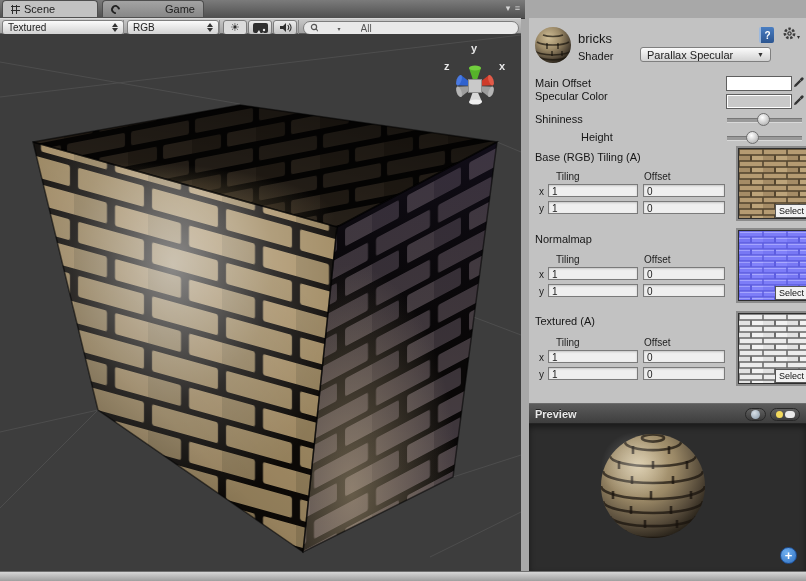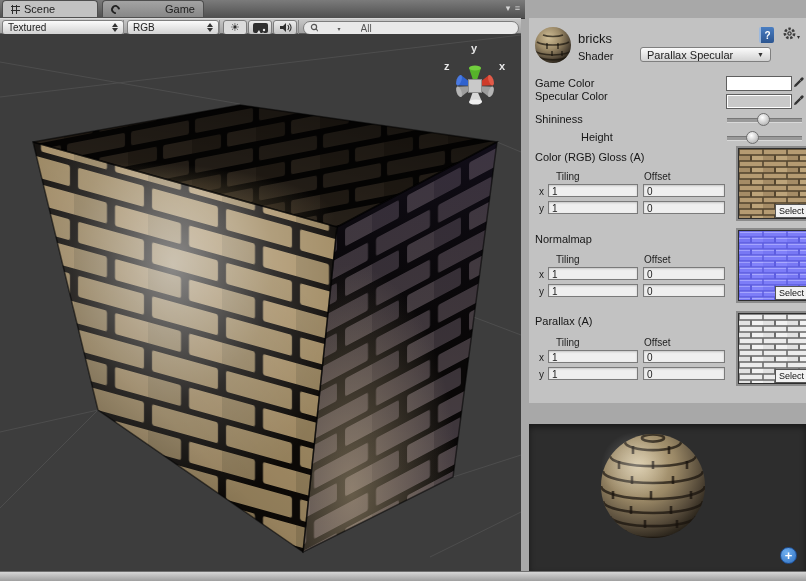--- a/index.html
+++ b/index.html
@@ -312,21 +312,21 @@
             <circle cx="7.5" cy="7.5" r="1" fill="#c2c2c2"></circle>
           </svg>
         <span style="font-size:6px;color:#333;margin-top:7px;">▾</span>
       </div>
       <div class="lab" style="left:49px;top:32px;">Shader</div>
       <div class="dd2" style="left:111px;top:29px;width:131px;">
         <span>Parallax Specular</span>
         <span class="arrow">▼</span>
       </div>
 
-      <div class="lab" style="left:6px;top:59px;">Game Color</div>
+      <div class="lab" style="left:6px;top:59px;">Main Offset</div>
       <div class="swatch" style="left: 197px; top: 58px; background: rgb(255, 255, 255);"></div>
       <svg width="11" height="13" style="position:absolute;left:264px;top:57px;">
         <path d="M1,12 l2.2,-0.6 5,-5 -1.6,-1.6 -5,5 z" fill="#333"></path>
         <path d="M6.6,4.4 l2,2 1.6,-1.6 a1.4,1.4 0 0 0 -2,-2 z" fill="#333"></path>
       </svg>
       <div class="lab" style="left:6px;top:72px;">Specular Color</div>
       <div class="swatch" style="left: 197px; top: 76px; background: rgb(201, 201, 201);"></div>
       <svg width="11" height="13" style="position:absolute;left:264px;top:75px;">
         <path d="M1,12 l2.2,-0.6 5,-5 -1.6,-1.6 -5,5 z" fill="#333"></path>
         <path d="M6.6,4.4 l2,2 1.6,-1.6 a1.4,1.4 0 0 0 -2,-2 z" fill="#333"></path>
@@ -335,21 +335,21 @@
       <div class="slider" style="left:198px;top:95px;">
         <div class="track"></div>
         <div class="knob" style="left: calc(48% - 6px);"></div>
       </div>
       <div class="lab" style="left:6px;top:113px;margin-left:46px;">Height</div>
       <div class="slider" style="left:198px;top:113px;">
         <div class="track"></div>
         <div class="knob" style="left: calc(33% - 6px);"></div>
       </div>
 
-      <div class="lab" style="left:6px;top:133px;">Color (RGB) Gloss (A)</div>
+      <div class="lab" style="left:6px;top:133px;">Base (RGB) Tiling (A)</div>
       <div class="thumb" style="left:199px;top:130px;">
         <svg width="69" height="69">
           <defs>
               <pattern id="thD" width="24" height="12" patternUnits="userSpaceOnUse">
             <rect width="24" height="12" fill="#55462f"></rect>
             <rect x="0.8" y="0.8" width="22.4" height="4.4" fill="#b59b72"></rect>
             <rect x="-11" y="6.8" width="22" height="4.4" fill="#a58c66"></rect>
             <rect x="13" y="6.8" width="22" height="4.4" fill="#bda47a"></rect>
           </pattern>
             </defs>
@@ -386,21 +386,21 @@
       </div>
       <div class="hdr10" style="left:27px;top:236px;">Tiling</div>
       <div class="hdr10" style="left:115px;top:236px;">Offset</div>
       <div class="hdr10" style="left:10px;top:251px;">x</div>
       <div class="field" style="left:19px;top:249px;width:90px;"><input value="1" style=""></div>
       <div class="field" style="left:114px;top:249px;width:82px;"><input value="0" style=""></div>
       <div class="hdr10" style="left:10px;top:268px;">y</div>
       <div class="field" style="left:19px;top:266px;width:90px;"><input value="1" style=""></div>
       <div class="field" style="left:114px;top:266px;width:82px;"><input value="0" style=""></div>
 
-      <div class="lab" style="left:6px;top:297px;">Parallax (A)</div>
+      <div class="lab" style="left:6px;top:297px;">Textured (A)</div>
       <div class="thumb" style="left:199px;top:295px;">
         <svg width="69" height="69">
           <defs>
               <pattern id="thH" width="24" height="12" patternUnits="userSpaceOnUse">
             <rect width="24" height="12" fill="#6e6e6e"></rect>
             <rect x="0.8" y="0.8" width="22.4" height="4.4" fill="#ececec"></rect>
             <rect x="-11" y="6.8" width="22" height="4.4" fill="#e2e2e2"></rect>
             <rect x="13" y="6.8" width="22" height="4.4" fill="#f2f2f2"></rect>
           </pattern>
             </defs>
@@ -411,20 +411,30 @@
       <div class="hdr10" style="left:27px;top:319px;">Tiling</div>
       <div class="hdr10" style="left:115px;top:319px;">Offset</div>
       <div class="hdr10" style="left:10px;top:334px;">x</div>
       <div class="field" style="left:19px;top:332px;width:90px;"><input value="1" style=""></div>
       <div class="field" style="left:114px;top:332px;width:82px;"><input value="0" style=""></div>
       <div class="hdr10" style="left:10px;top:351px;">y</div>
       <div class="field" style="left:19px;top:349px;width:90px;"><input value="1" style=""></div>
       <div class="field" style="left:114px;top:349px;width:82px;"><input value="0" style=""></div>
     </div>
 
+    <div class="prevbar">
+      <span class="title">Preview</span>
+      <div class="pbtn" style="right:40px;width:21px;">
+        <span style="width:9px;height:9px;border-radius:50%;background:radial-gradient(circle at 38% 32%,#d7dfe6,#8798a8);"></span>
+      </div>
+      <div class="pbtn" style="right:6px;width:30px;">
+        <span style="width:7px;height:7px;border-radius:50%;background:#f2d95c;"></span>
+        <span style="width:10px;height:7px;border-radius:4px;background:#e9e9e9;"></span>
+      </div>
+    </div>
     <div class="prevbody">
       <svg width="277" height="147">
         <defs>
           <radialGradient id="gSph" cx="0.38" cy="0.3" r="0.75">
             <stop offset="0" stop-color="#cfbd95"></stop>
               <stop offset="0.45" stop-color="#9a8866"></stop>
             <stop offset="0.8" stop-color="#524737"></stop>
               <stop offset="1" stop-color="#221d15"></stop>
           </radialGradient>
           <radialGradient id="gSphHL" cx="0.5" cy="0.5" r="0.5">

